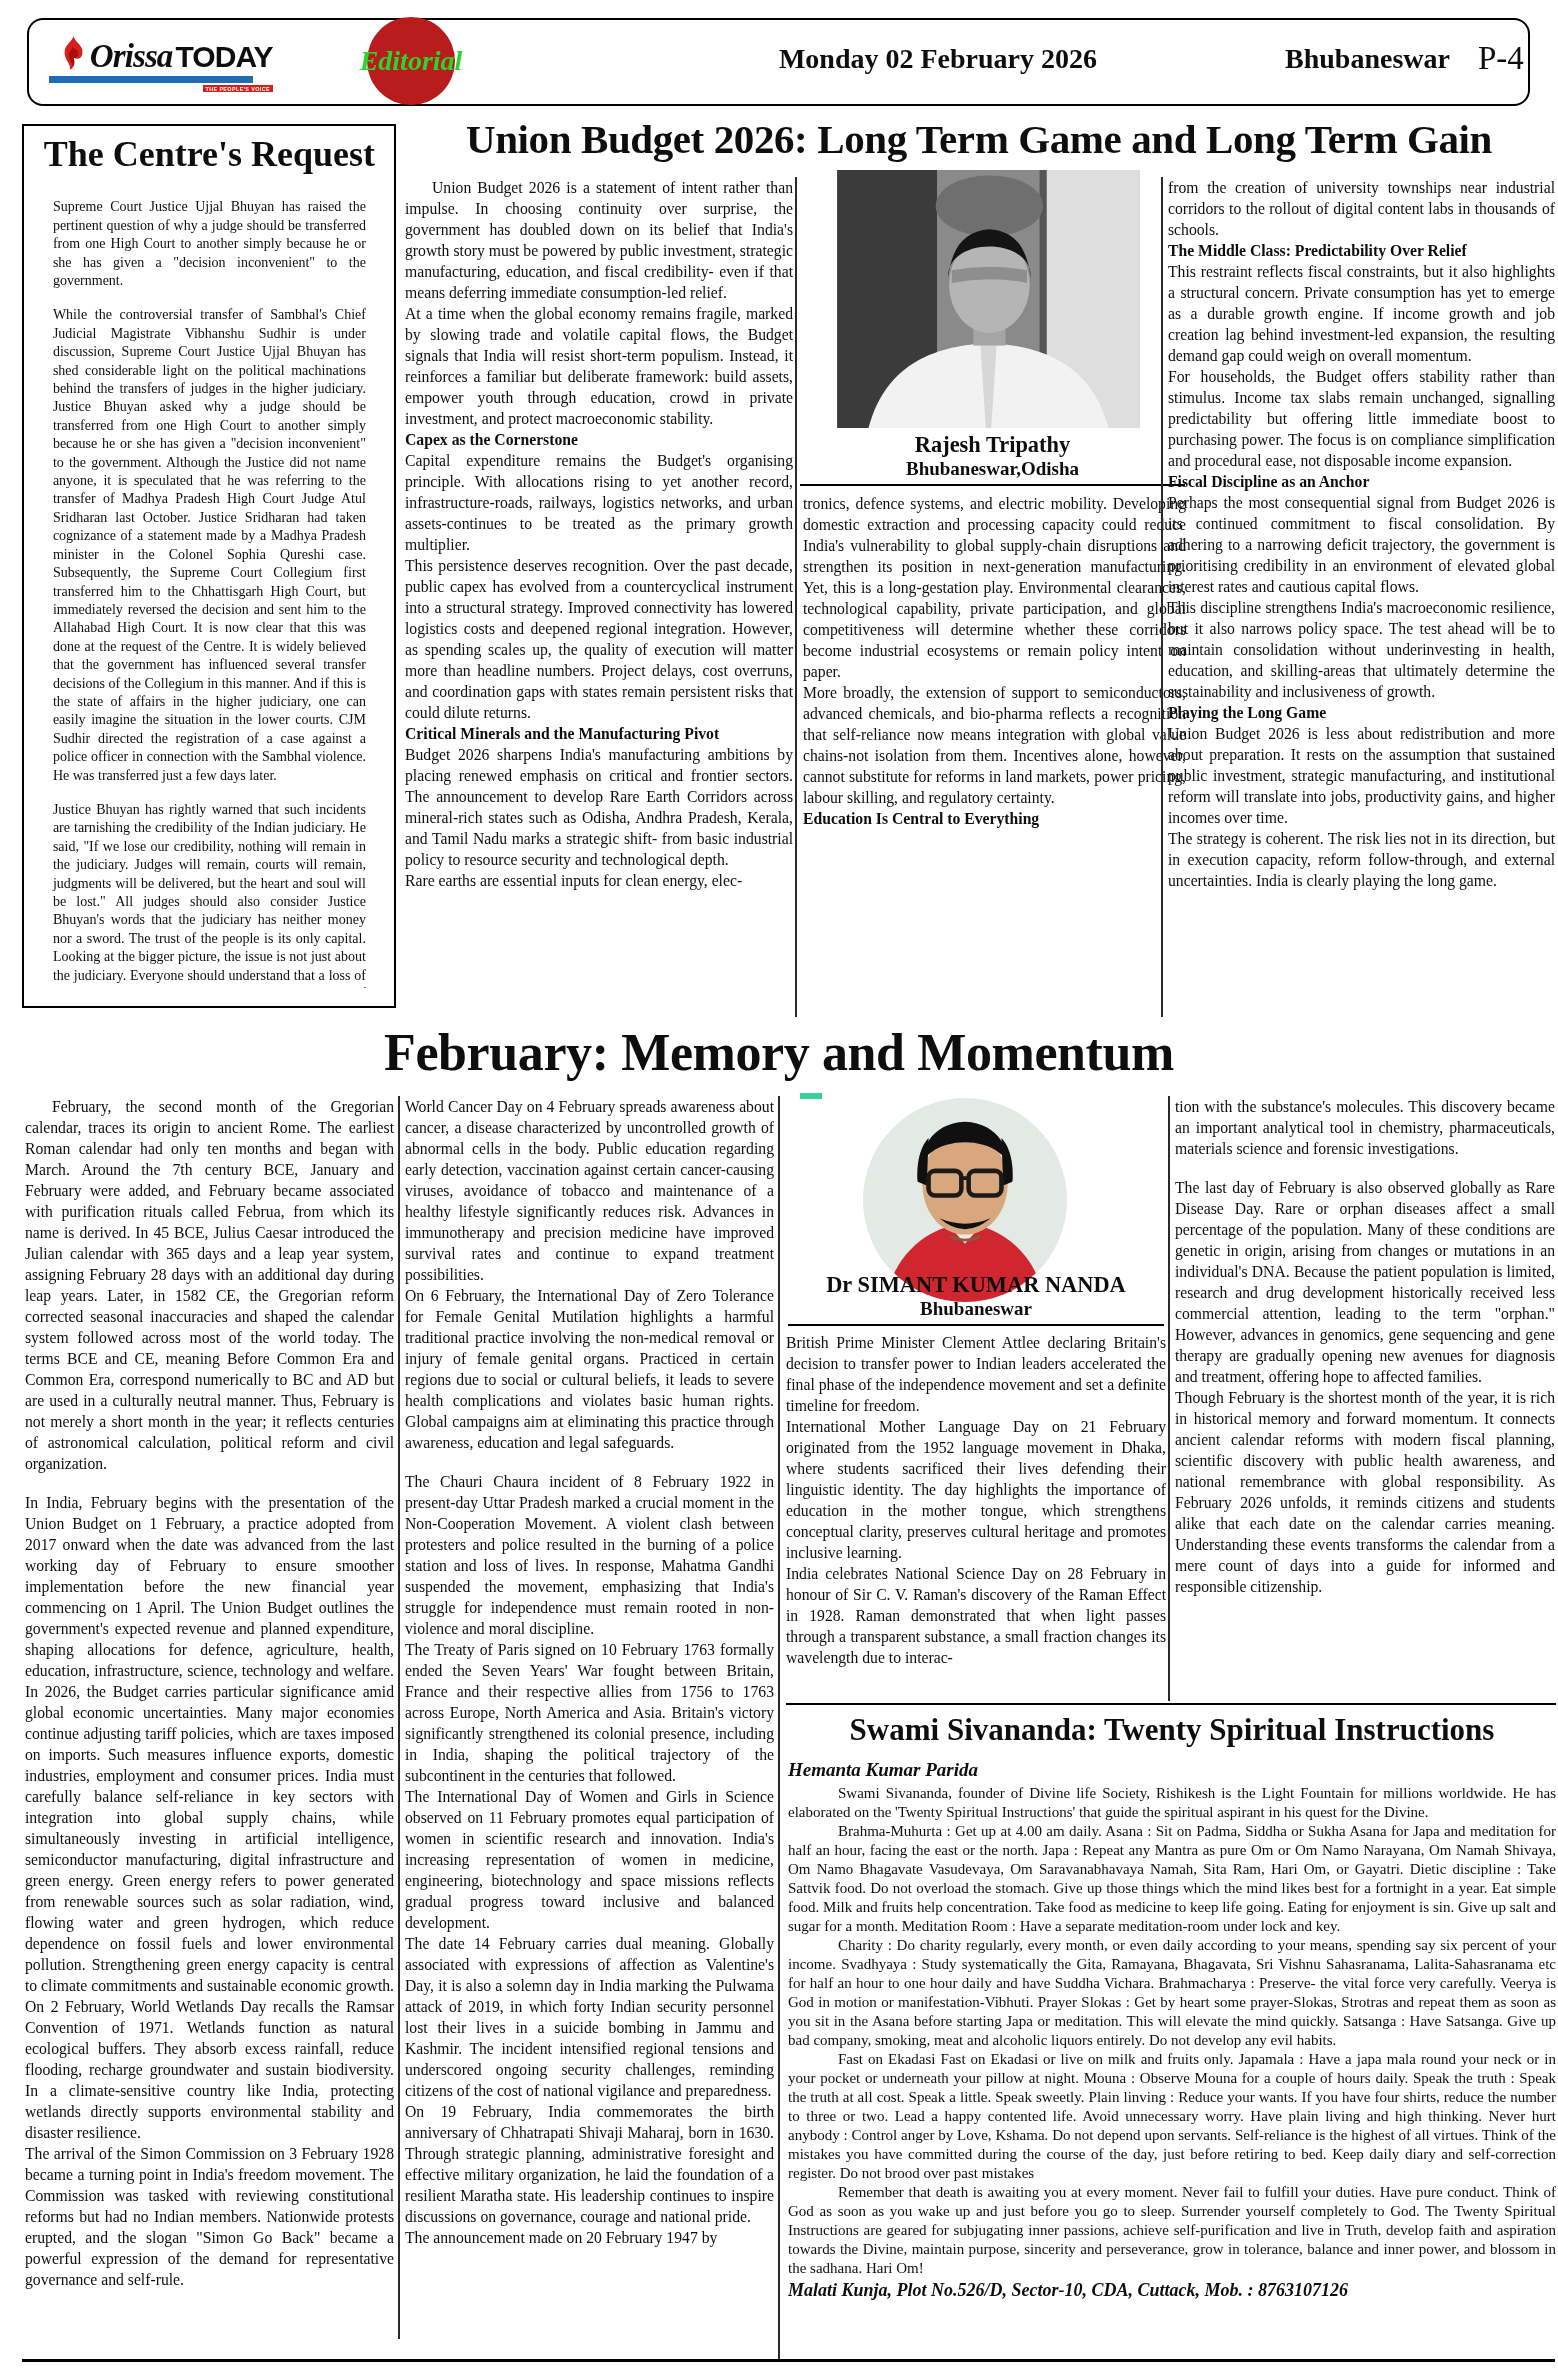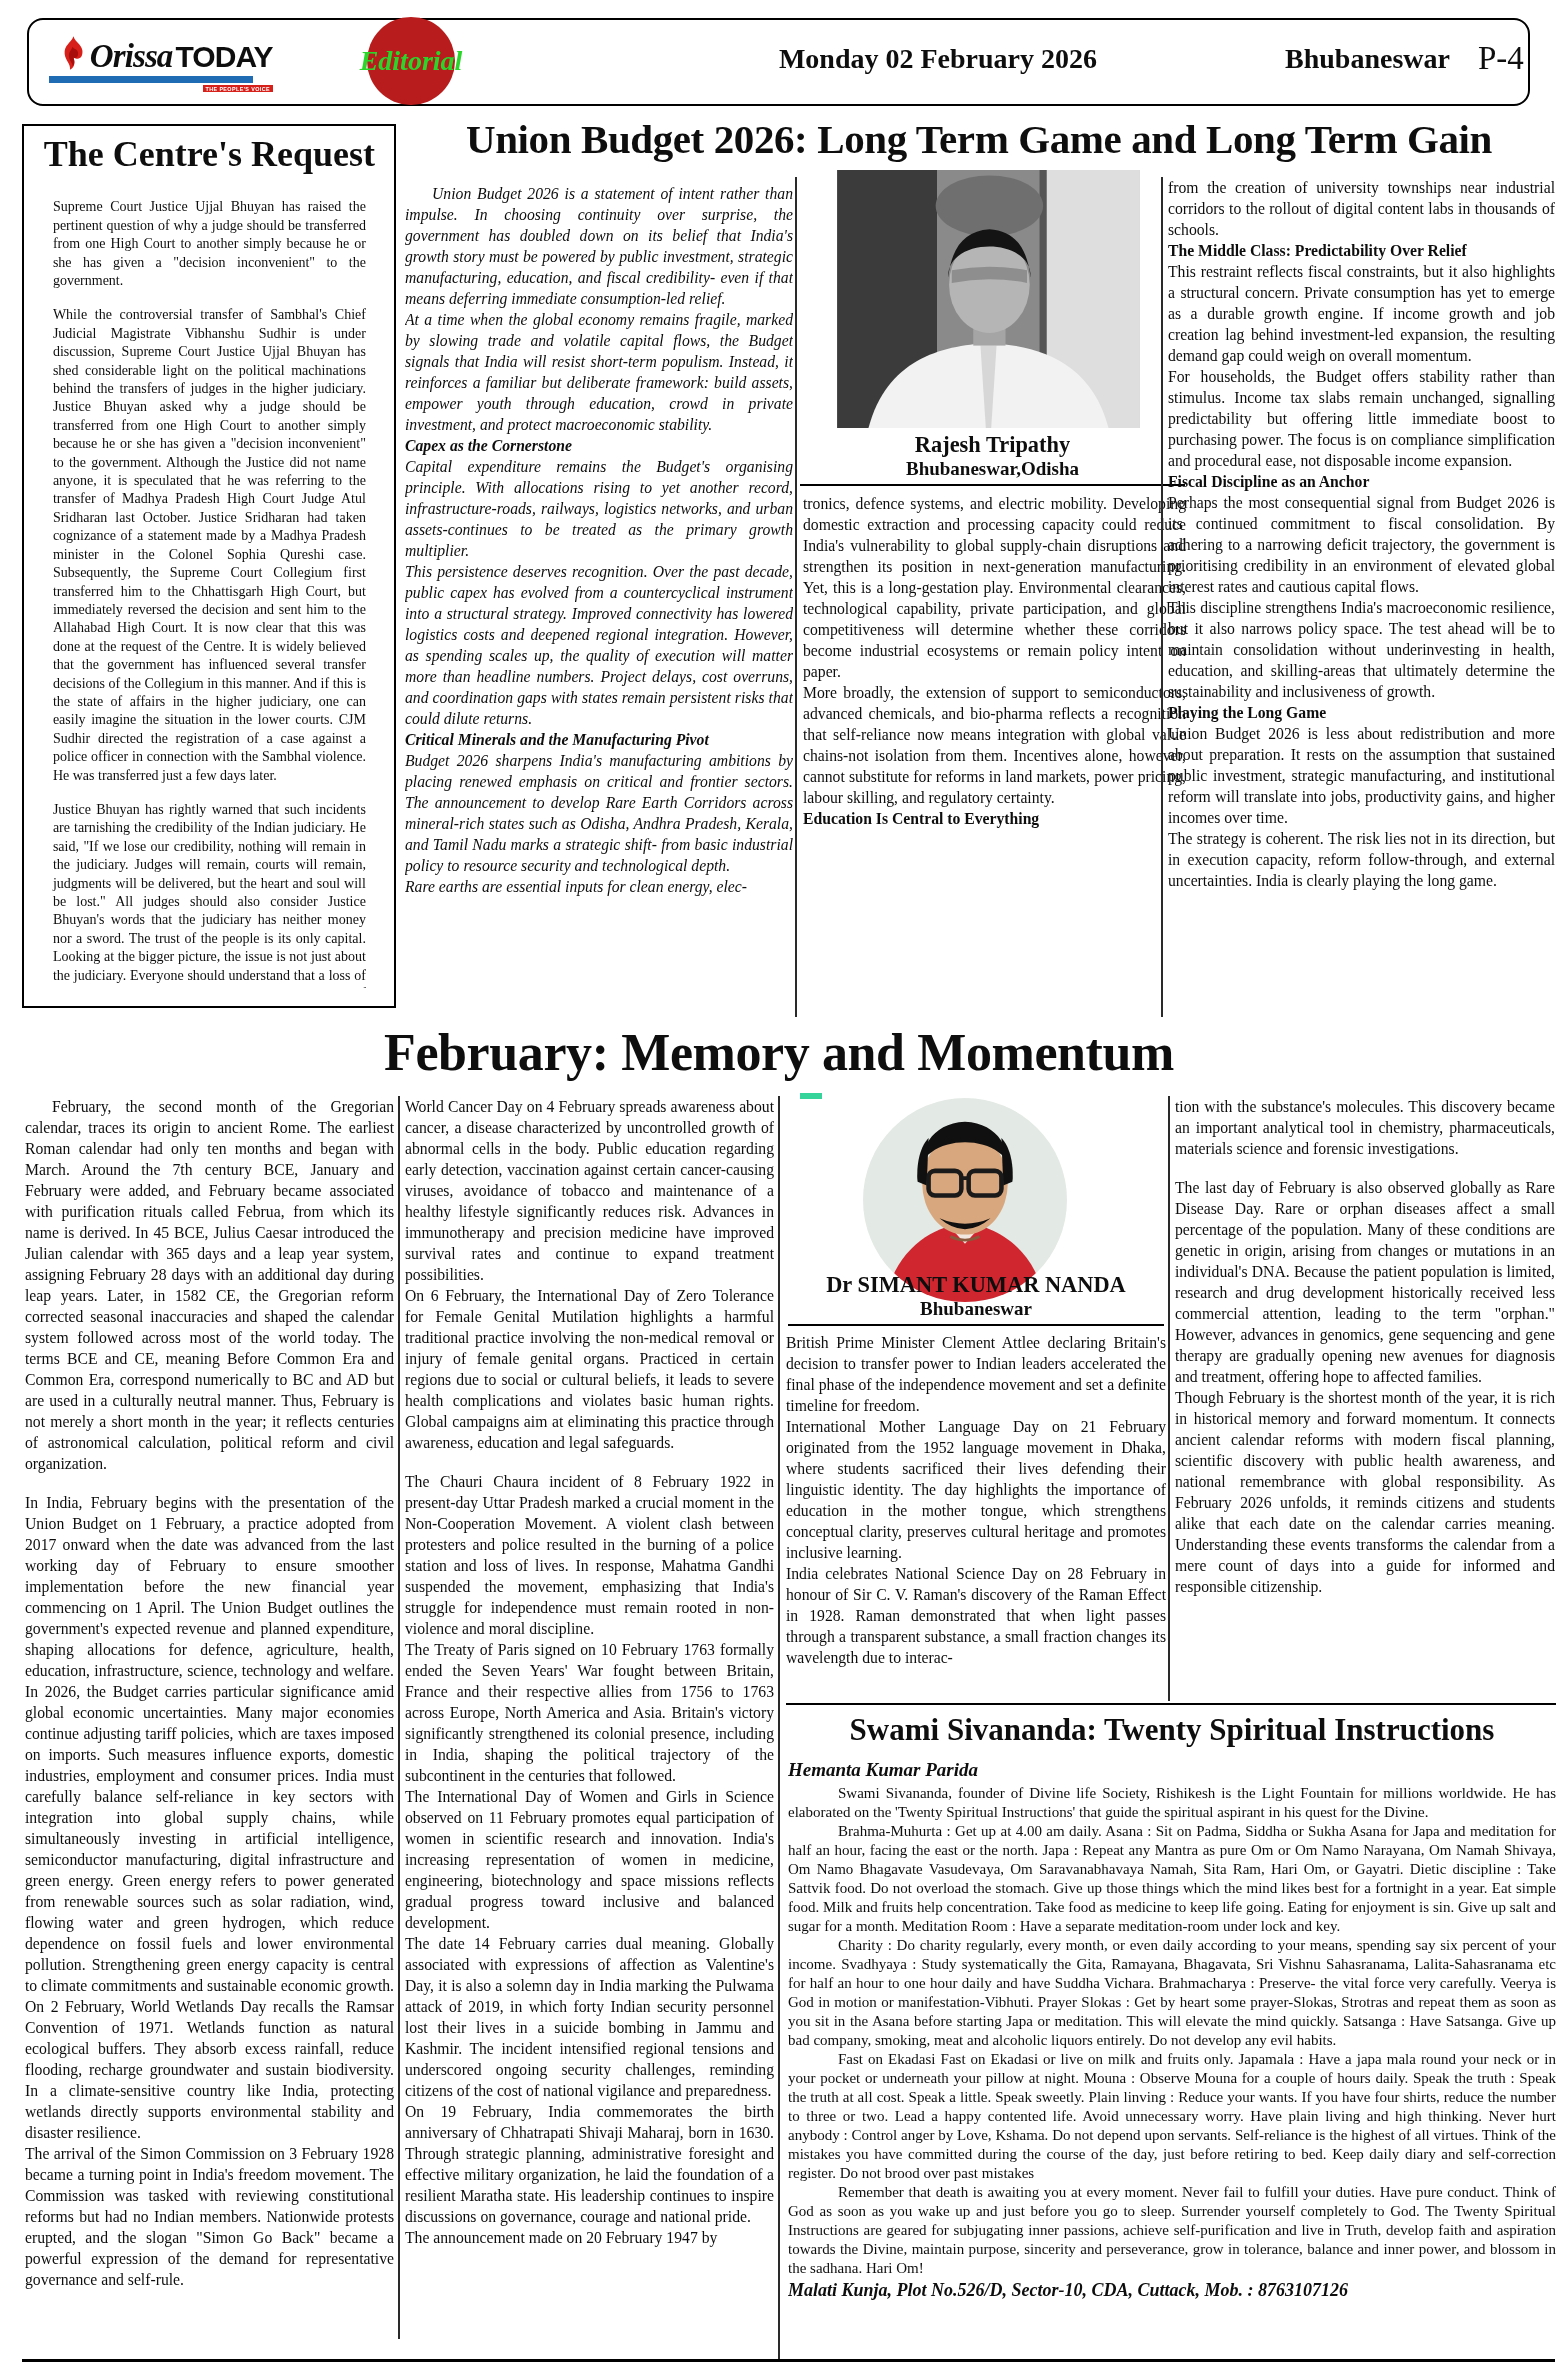--- a/index.html
+++ b/index.html
@@ -102,21 +102,21 @@
     <div class="cr-title">The Centre's Request</div>
     <div class="cr-body col" style="position:static;">
         <p>Supreme Court Justice Ujjal Bhuyan has raised the pertinent question of why a judge should be transferred from one High Court to another simply because he or she has given a "decision inconvenient" to the government.</p>
         <p>While the controversial transfer of Sambhal's Chief Judicial Magistrate Vibhanshu Sudhir is under discussion, Supreme Court Justice Ujjal Bhuyan has shed considerable light on the political machinations behind the transfers of judges in the higher judiciary. Justice Bhuyan asked why a judge should be transferred from one High Court to another simply because he or she has given a "decision inconvenient" to the government. Although the Justice did not name anyone, it is speculated that he was referring to the transfer of Madhya Pradesh High Court Judge Atul Sridharan last October. Justice Sridharan had taken cognizance of a statement made by a Madhya Pradesh minister in the Colonel Sophia Qureshi case. Subsequently, the Supreme Court Collegium first transferred him to the Chhattisgarh High Court, but immediately reversed the decision and sent him to the Allahabad High Court. It is now clear that this was done at the request of the Centre. It is widely believed that the government has influenced several transfer decisions of the Collegium in this manner. And if this is the state of affairs in the higher judiciary, one can easily imagine the situation in the lower courts. CJM Sudhir directed the registration of a case against a police officer in connection with the Sambhal violence. He was transferred just a few days later.</p>
         <p>Justice Bhuyan has rightly warned that such incidents are tarnishing the credibility of the Indian judiciary. He said, "If we lose our credibility, nothing will remain in the judiciary. Judges will remain, courts will remain, judgments will be delivered, but the heart and soul will be lost." All judges should also consider Justice Bhuyan's words that the judiciary has neither money nor a sword. The trust of the people is its only capital. Looking at the bigger picture, the issue is not just about the judiciary. Everyone should understand that a loss of its credibility would call into question the legitimacy of the entire system of governance.</p>
       </div>
   </div>
 
   <div class="ub-title">Union Budget 2026: Long Term Game and Long Term Gain</div>
 
-  <div class="col" style="left:405px;top:183px;width:388px;height:840px;font-style:italic;">
+  <div class="col" style="left:405px;top:177px;width:388px;height:840px;">
       <p class="ind">Union Budget 2026 is a statement of intent rather than impulse. In choosing continuity over surprise, the government has doubled down on its belief that India's growth story must be powered by public investment, strategic manufacturing, education, and fiscal credibility- even if that means deferring immediate consumption-led relief.</p>
       <p>At a time when the global economy remains fragile, marked by slowing trade and volatile capital flows, the Budget signals that India will resist short-term populism. Instead, it reinforces a familiar but deliberate framework: build assets, empower youth through education, crowd in private investment, and protect macroeconomic stability.</p>
       <p class="sub">Capex as the Cornerstone</p>
       <p>Capital expenditure remains the Budget's organising principle. With allocations rising to yet another record, infrastructure-roads, railways, logistics networks, and urban assets-continues to be treated as the primary growth multiplier.</p>
       <p>This persistence deserves recognition. Over the past decade, public capex has evolved from a countercyclical instrument into a structural strategy. Improved connectivity has lowered logistics costs and deepened regional integration. However, as spending scales up, the quality of execution will matter more than headline numbers. Project delays, cost overruns, and coordination gaps with states remain persistent risks that could dilute returns.</p>
       <p class="sub">Critical Minerals and the Manufacturing Pivot</p>
       <p>Budget 2026 sharpens India's manufacturing ambitions by placing renewed emphasis on critical and frontier sectors. The announcement to develop Rare Earth Corridors across mineral-rich states such as Odisha, Andhra Pradesh, Kerala, and Tamil Nadu marks a strategic shift- from basic industrial policy to resource security and technological depth.</p>
       <p>Rare earths are essential inputs for clean energy, elec-</p>
     </div>
 

